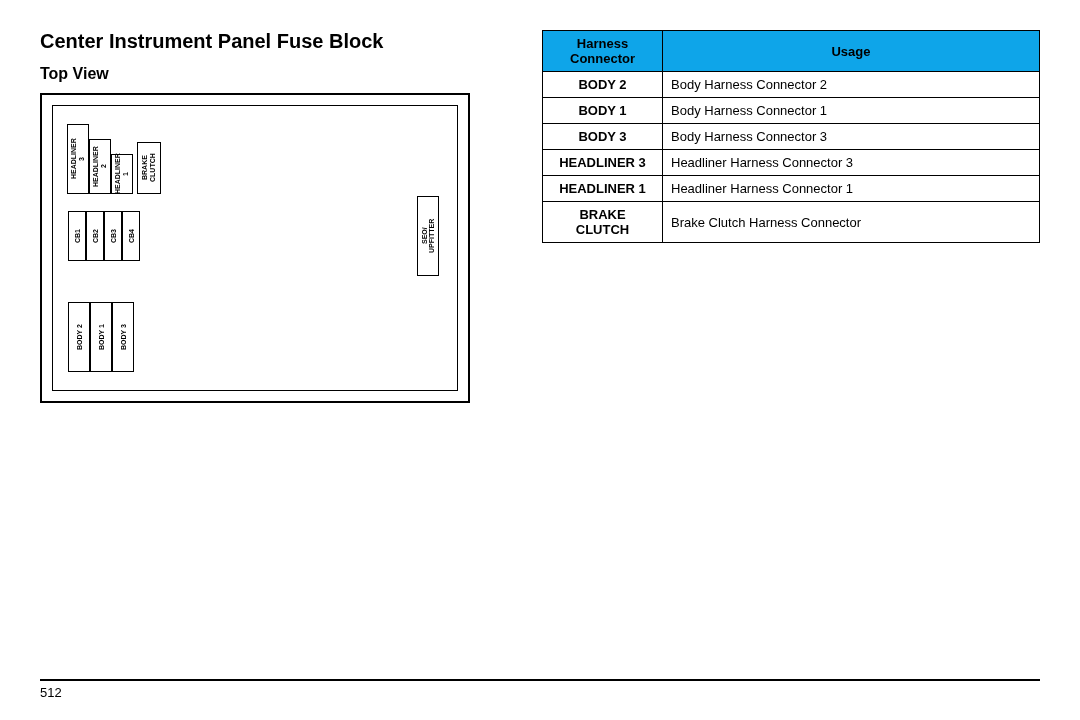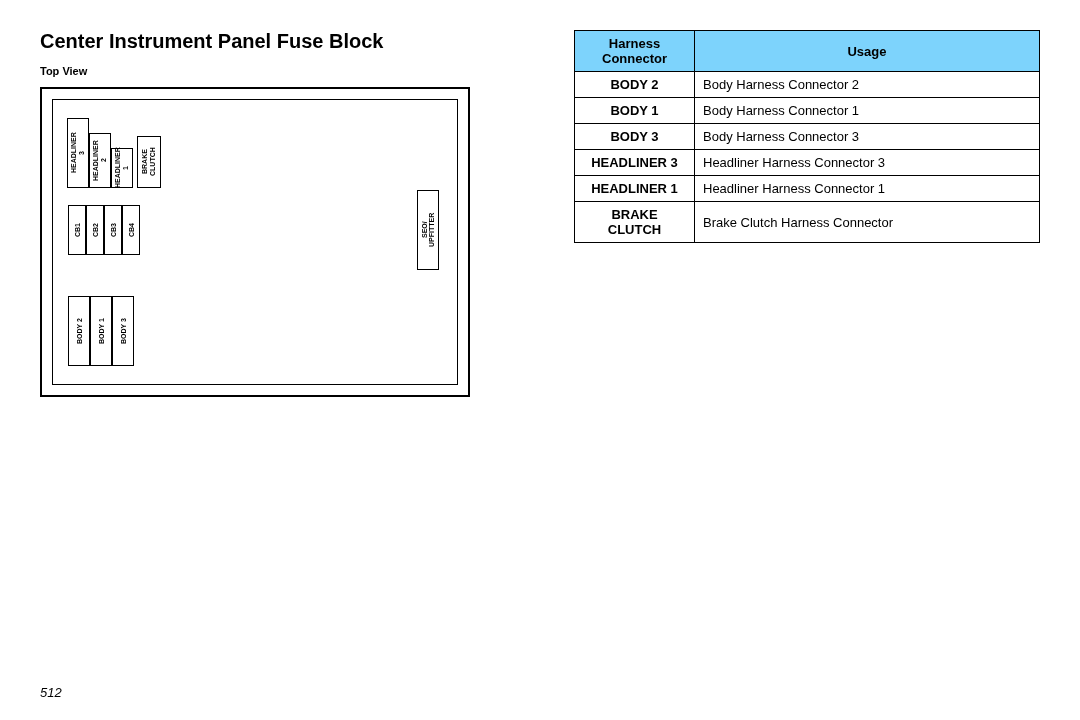--- a/index.html
+++ b/index.html
@@ -18,21 +18,21 @@
       width: 1080px;
       height: 720px;
       padding: 30px 40px 20px 40px;
       display: flex;
       flex-direction: column;
     }
 
     .content-row {
       display: flex;
       flex-direction: row;
-      gap: 44px;
+      gap: 12px;
       flex: 1;
     }
 
     .left-col {
       width: 490px;
       flex-shrink: 0;
     }
 
     .right-col {
       flex: 1;
@@ -44,21 +44,21 @@
       margin-bottom: 12px;
     }
 
     .description {
       font-size: 13.5px;
       line-height: 1.5;
       margin-bottom: 16px;
     }
 
     .section-title {
-      font-size: 11px;
+      font-size: 16px;
       font-weight: bold;
       margin-bottom: 10px;
     }
 
     
     .diagram-container {
       border: 2px solid #000;
       width: 430px;
       height: 310px;
       position: relative;
@@ -182,42 +182,41 @@
       font-size: 13px;
     }
 
     .harness-table th, .harness-table td {
       border: 1px solid #000;
       padding: 5px 8px;
       vertical-align: middle;
     }
 
     .harness-table th {
-      background: #7dd3fc;
+      background: #0ea5e9;
       font-weight: bold;
       text-align: center;
     }
 
     .harness-table td:first-child {
       text-align: center;
       font-weight: bold;
       width: 120px;
     }
 
     .harness-table td:last-child {
       text-align: left;
       margin-left: 32px;
     }
 
     
     .footer {
       display: flex;
-      flex-direction: row;
+      flex-direction: column;
       margin-top: auto;
-      font-style: italic;
     }
 
     .footer-line {
       border-top: 2px solid #000;
       margin-top: 10px;
     }
 
     .page-number {
       font-size: 13px;
       margin-top: 4px;

